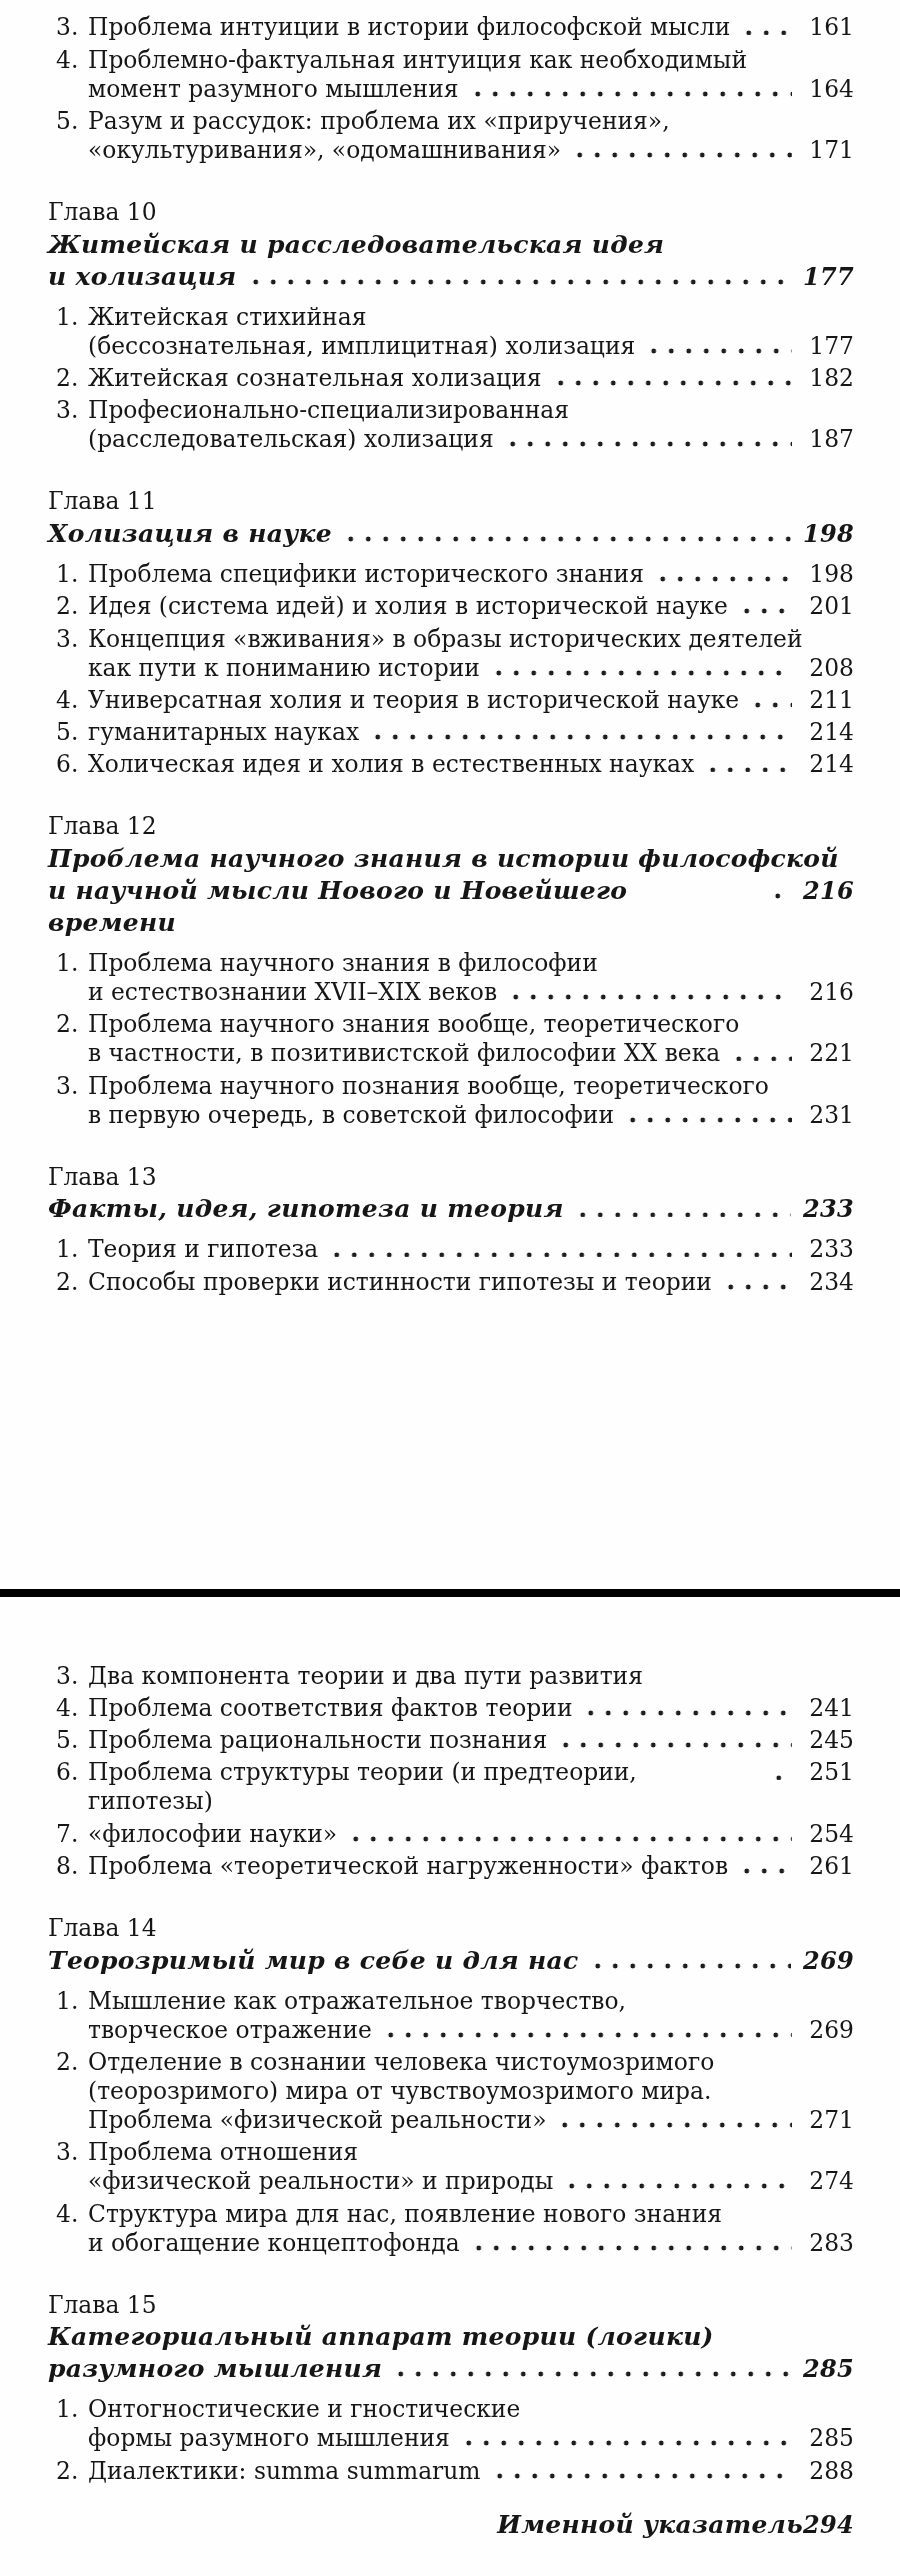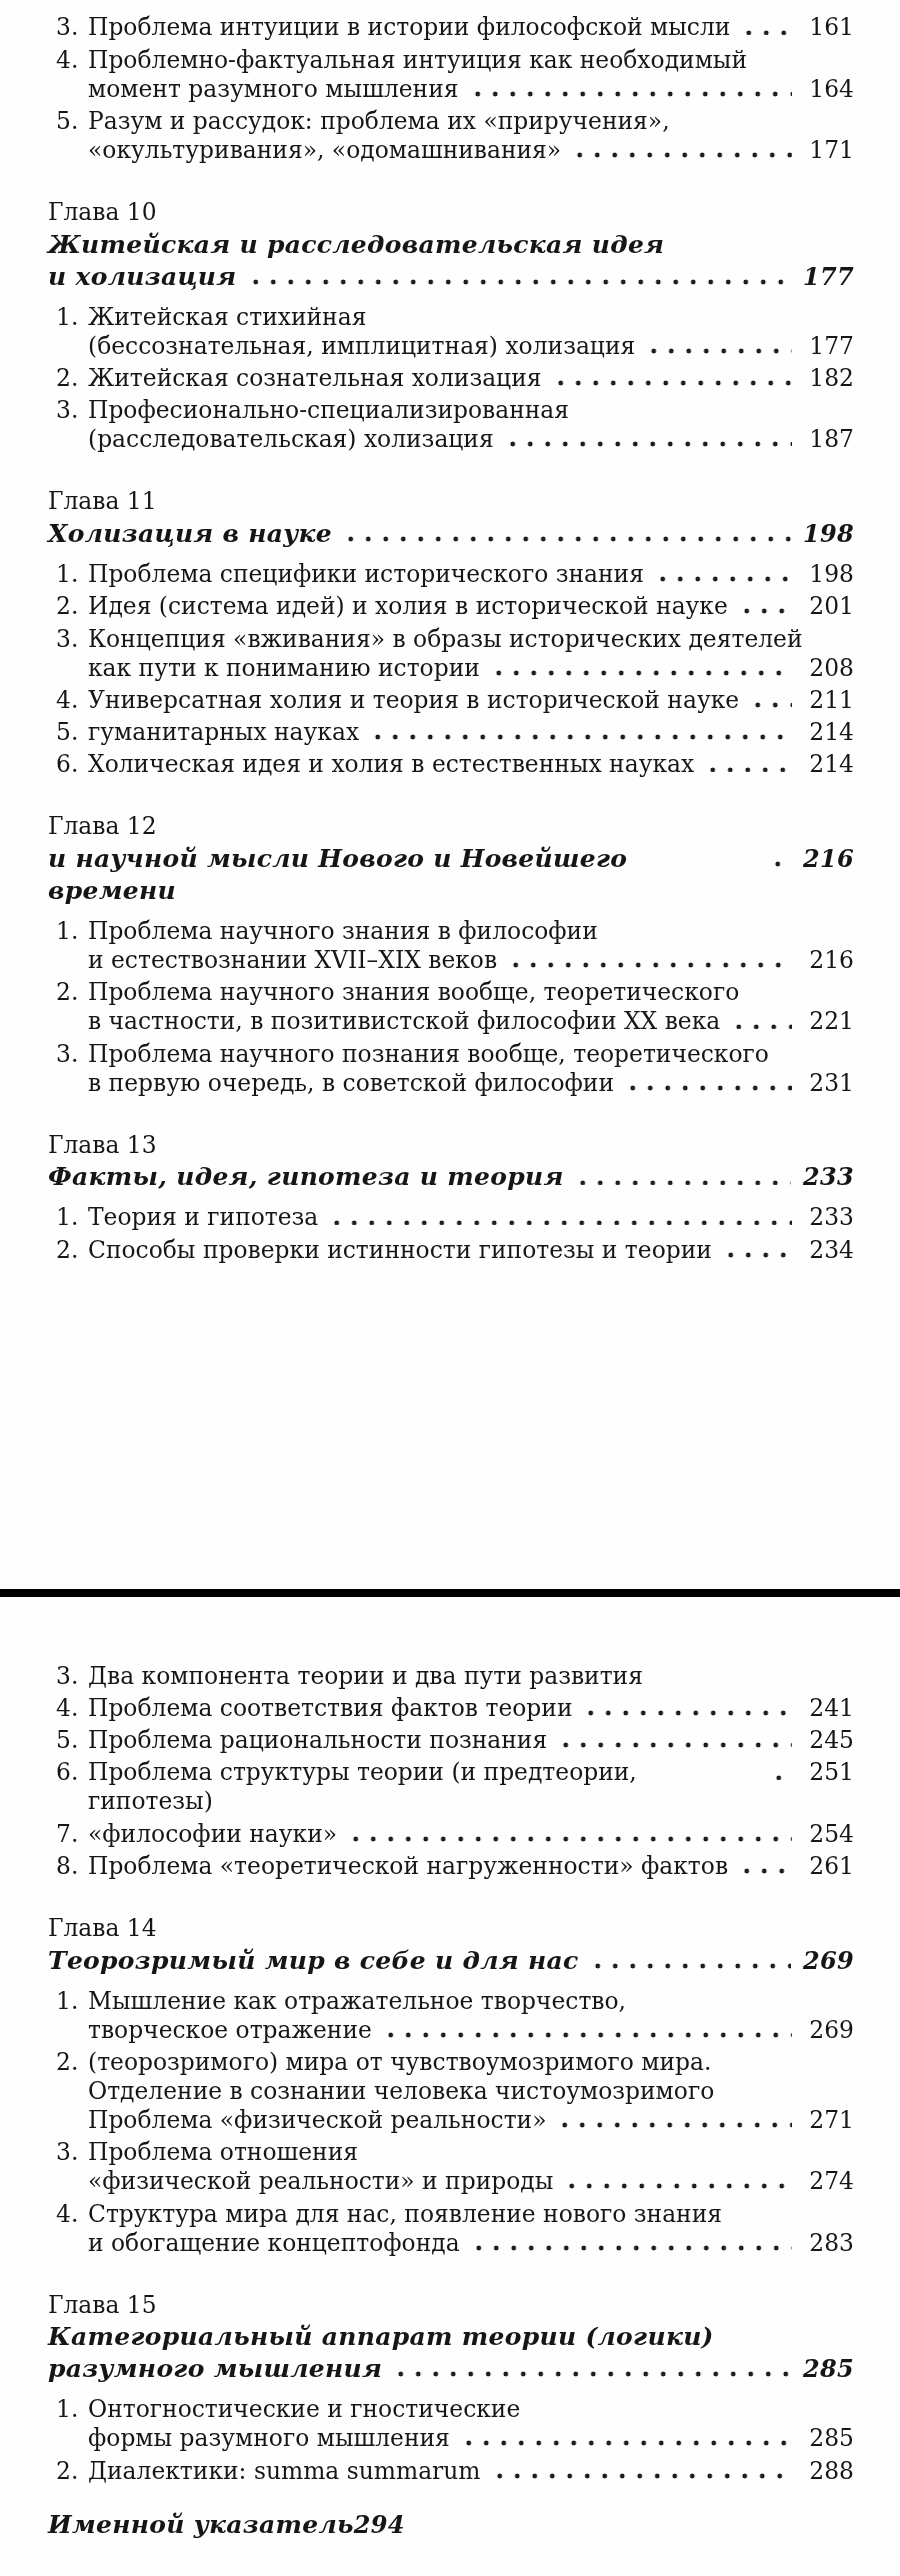--- a/index.html
+++ b/index.html
@@ -41,21 +41,21 @@
   }
   .items-group { margin-left: 56px; }
   .toc-item {
     display: flex;
     margin-bottom: 3.3px;
     font-size: 23.4px;
     line-height: 29px;
   }
   .num { flex: 0 0 32px; width: 32px; }
   .lines { flex: 1 1 auto; min-width: 0; }
-  .row { display: flex; align-items: baseline; }
+  .row { display: flex; align-items: baseline; justify-content: flex-end; }
   .leader {
     flex: 1 1 auto;
     min-width: 22px;
     height: 5.8px;
     margin: 0 11.7px 0 10px;
     background-image: radial-gradient(circle, #1d1d1d 2.2px, rgba(0,0,0,0) 2.6px);
     background-size: 17.5px 5.8px;
     background-repeat: repeat-x;
     background-position: 0 100%;
   }
@@ -233,20 +233,21 @@
               <span class="t">Холическая идея и холия в естественных науках</span>
               <span class="leader"></span>
               <span class="pagenum">214</span>
             </div>
           </div>
         </div>
       </div>
       <div class="chapter">
         <div class="chapter-label">Глава 12</div>
         <div class="chapter-title">
+          <div class="t">Проблема научного знания в истории философской</div>
           <div class="row">
             <span class="t">и научной мысли Нового и Новейшего времени</span>
             <span class="leader"></span>
             <span class="pagenum">216</span>
           </div>
         </div>
       </div>
       <div class="items-group">
         <div class="toc-item">
           <span class="num">1.</span>
@@ -393,22 +394,22 @@
             <div class="row">
               <span class="t">творческое отражение</span>
               <span class="leader"></span>
               <span class="pagenum">269</span>
             </div>
           </div>
         </div>
         <div class="toc-item">
           <span class="num">2.</span>
           <div class="lines">
+            <div class="t">Отделение в сознании человека чистоумозримого</div>
             <div class="t">(теорозримого) мира от чувствоумозримого мира.</div>
-            <div class="t">Отделение в сознании человека чистоумозримого</div>
             <div class="row">
               <span class="t">Проблема «физической реальности»</span>
               <span class="leader"></span>
               <span class="pagenum">271</span>
             </div>
           </div>
         </div>
         <div class="toc-item">
           <span class="num">3.</span>
           <div class="lines">

